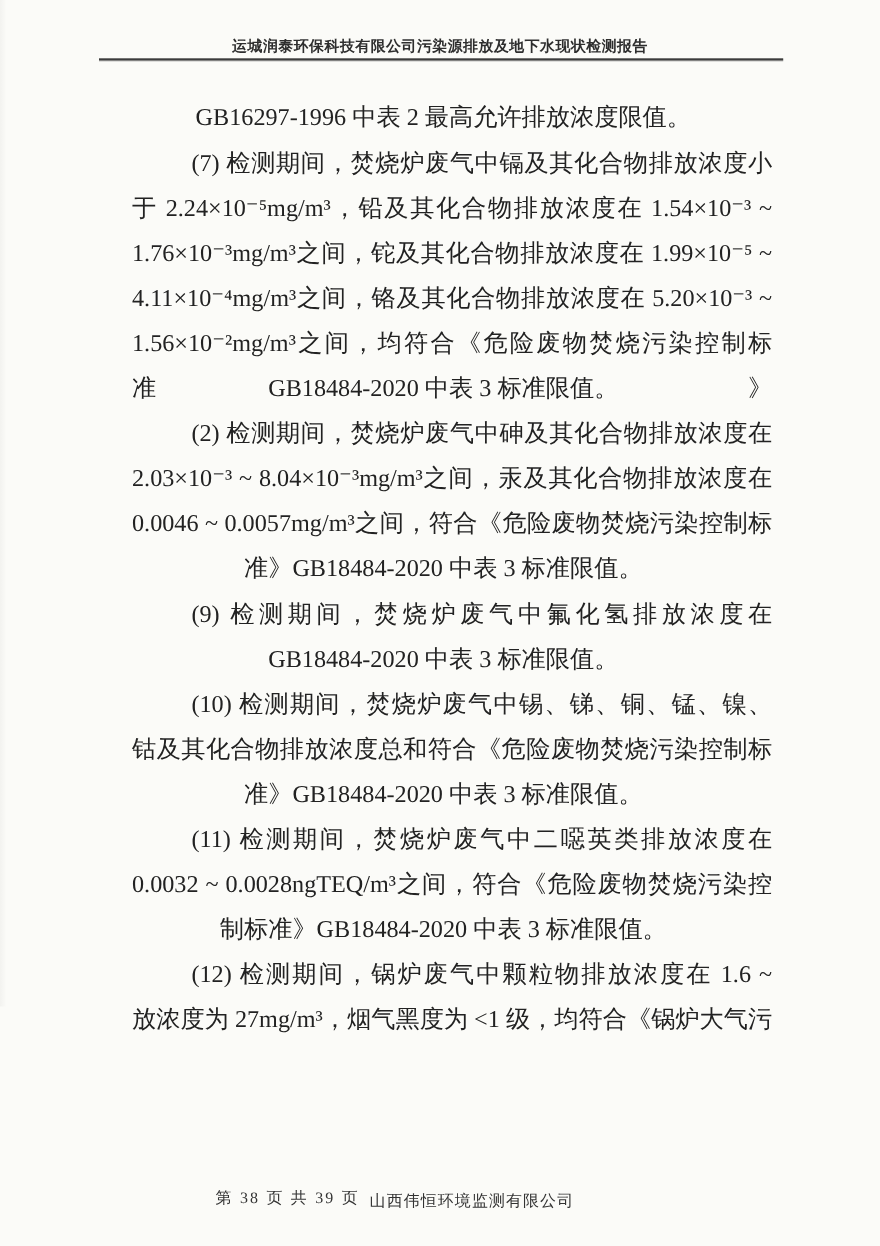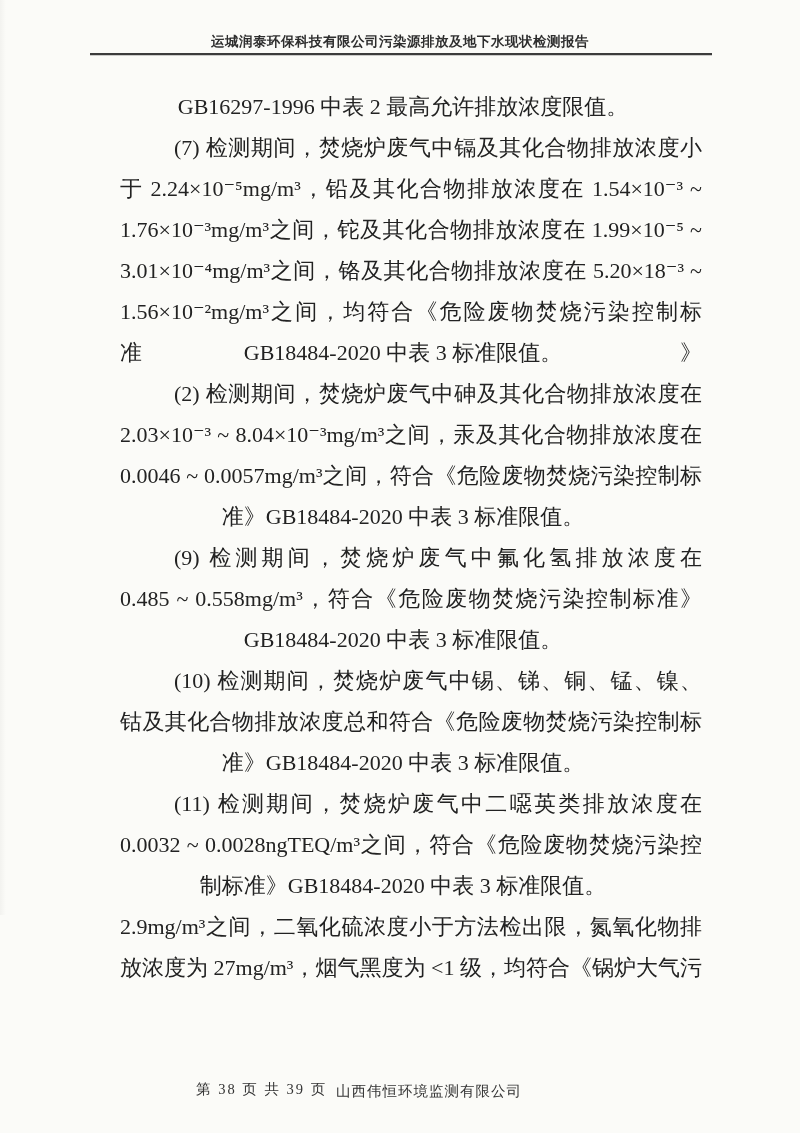--- a/index.html
+++ b/index.html
@@ -73,37 +73,36 @@
 
 <div id="page" style="background: linear-gradient(90deg, rgba(0, 0, 0, 0.035) 0px, rgba(0, 0, 0, 0) 6px), rgb(251, 251, 248);">
   <div class="header-title">运城润泰环保科技有限公司污染源排放及地下水现状检测报告</div>
   <div class="header-rule"></div>
 
   <div class="body-text">
       <div class="line">GB16297-1996 中表 2 最高允许排放浓度限值。</div>
       <div class="line j ind">(7) 检测期间，焚烧炉废气中镉及其化合物排放浓度小</div>
       <div class="line j">于 2.24×10⁻⁵mg/m³，铅及其化合物排放浓度在 1.54×10⁻³ ~</div>
       <div class="line j">1.76×10⁻³mg/m³之间，铊及其化合物排放浓度在 1.99×10⁻⁵ ~</div>
-      <div class="line j">3.01×10⁻⁴mg/m³之间，铬及其化合物排放浓度在 5.20×18⁻³ ~</div>
+      <div class="line j">4.11×10⁻⁴mg/m³之间，铬及其化合物排放浓度在 5.20×10⁻³ ~</div>
       <div class="line j">1.56×10⁻²mg/m³之间，均符合《危险废物焚烧污染控制标准》</div>
       <div class="line">GB18484-2020 中表 3 标准限值。</div>
       <div class="line j ind">(2) 检测期间，焚烧炉废气中砷及其化合物排放浓度在</div>
       <div class="line j">2.03×10⁻³ ~ 8.04×10⁻³mg/m³之间，汞及其化合物排放浓度在</div>
       <div class="line j">0.0046 ~ 0.0057mg/m³之间，符合《危险废物焚烧污染控制标</div>
       <div class="line">准》GB18484-2020 中表 3 标准限值。</div>
       <div class="line j ind">(9) 检测期间，焚烧炉废气中氟化氢排放浓度在</div>
-      <div class="line j">0.485 ~ 0.558mg/m³，符合《危险废物焚烧污染控制标准》</div>
       <div class="line">GB18484-2020 中表 3 标准限值。</div>
       <div class="line j ind">(10)  检测期间，焚烧炉废气中锡、锑、铜、锰、镍、</div>
       <div class="line j">钴及其化合物排放浓度总和符合《危险废物焚烧污染控制标</div>
       <div class="line">准》GB18484-2020 中表 3 标准限值。</div>
       <div class="line j ind">(11)  检测期间，焚烧炉废气中二噁英类排放浓度在</div>
       <div class="line j">0.0032 ~ 0.0028ngTEQ/m³之间，符合《危险废物焚烧污染控</div>
       <div class="line">制标准》GB18484-2020 中表 3 标准限值。</div>
-      <div class="line j">2.9mg/m³之间，二氧化硫浓度小于方法检出限，氮氧化物排</div>
+      <div class="line j ind">(12)  检测期间，锅炉废气中颗粒物排放浓度在 1.6 ~</div>
       <div class="line j">放浓度为 27mg/m³，烟气黑度为 &lt;1 级，均符合《锅炉大气污</div>
     </div>
 
   <div class="footer">
     <span class="page-info">第 38 页 共 39 页</span>
     <span class="company">山西伟恒环境监测有限公司</span>
   </div>
 </div>
 
 </body></html>

